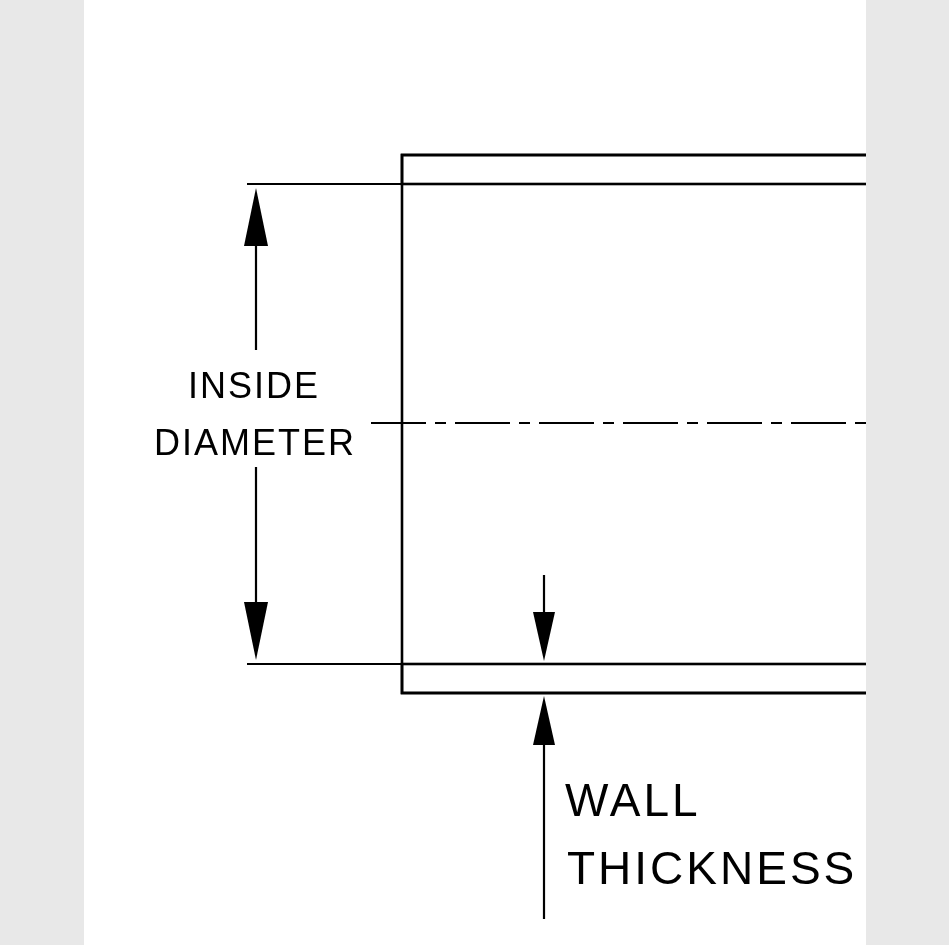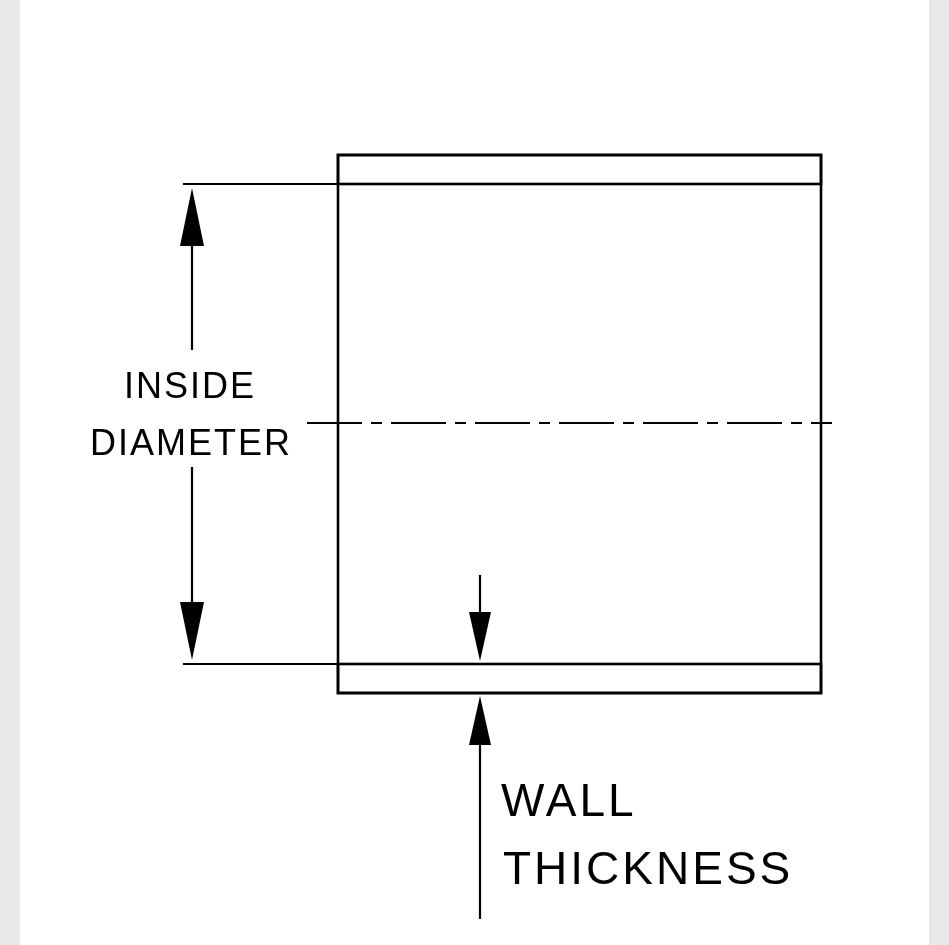--- a/index.html
+++ b/index.html
@@ -2,21 +2,21 @@
 <html style="--ink: #000000; --paper: #ffffff;"><head>
 <meta charset="utf-8">
 <style>
   :root{
     --ink:#000000;
     --paper:#ffffff;
   }
   html,body{margin:0;padding:0;background:#e8e8e8;}
   .page{
     position:relative;
-    width:909px;height:945px;
+    width:782px;height:945px;
     background:var(--paper);
     margin:0 auto;
     overflow:hidden;
   }
   svg{display:block;width:949px;height:945px;}
   .ln{stroke:var(--ink);stroke-width:2.6;fill:none;}
   .thin{stroke:var(--ink);stroke-width:2.2;fill:none;}
   .arrow{fill:var(--ink);stroke:none;}
   .hatchline{stroke:var(--ink);stroke-width:2.4;fill:none;}
   .lbl{

